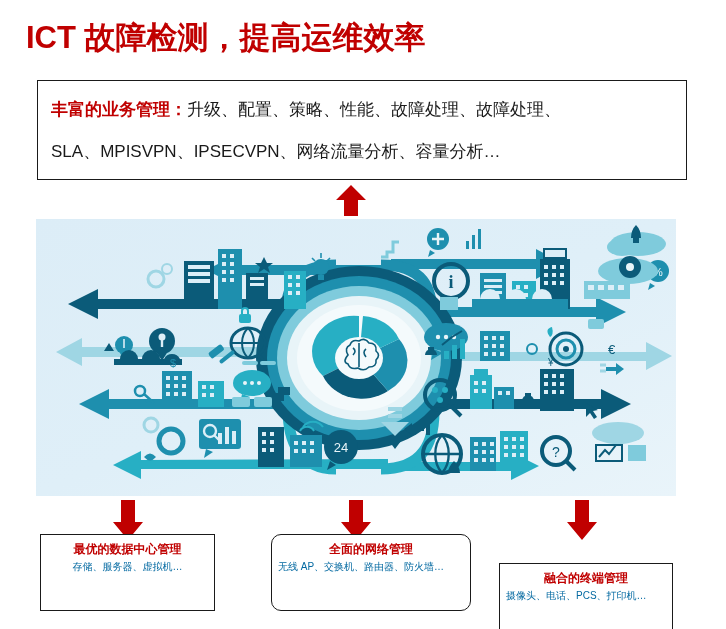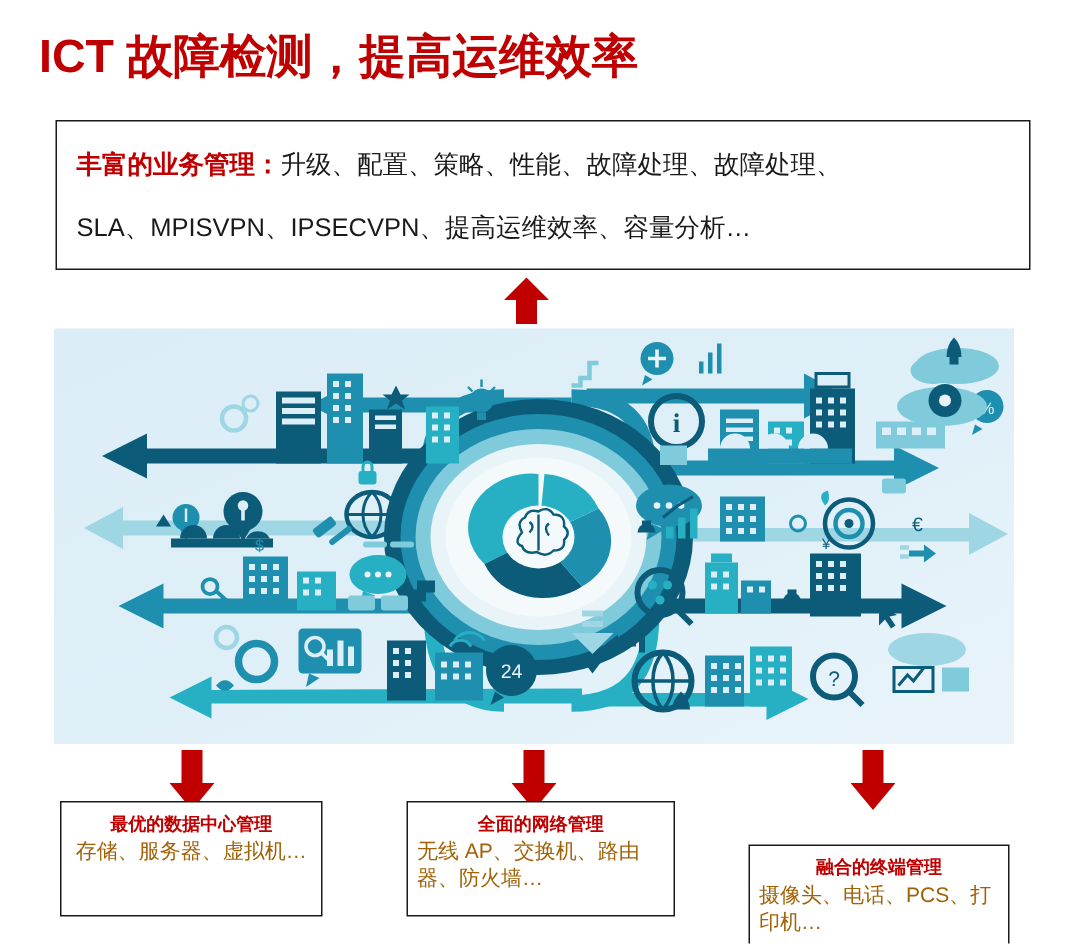--- a/index.html
+++ b/index.html
@@ -60,47 +60,47 @@
   .info svg{display:block;}
 
   
   .bbox{
     position:absolute;
     border:1.5px solid #1a1a1a;
     background:#ffffff;
     box-sizing:border-box;
   }
   .b1{left:40px;top:534px;width:175px;height:77px;}
-  .b2{left:271px;top:534px;width:179px;height:77px;}
+  .b2{left:271px;top:534px;width:200px;height:77px;border-radius:10px;}
   .b3{left:499px;top:534px;width:174px;height:77px;margin-top:29px;}
   .bbox-title{
     display:block;text-align:center;
     color:#C00000;font-weight:bold;font-size:12px;
     margin-top:5px;line-height:18px;
     white-space:nowrap;
   }
   .bbox-body{
     display:block;
-    color:#a16207;font-size:14px;line-height:18px;
+    color:#0369a1;font-size:10px;line-height:18px;
     padding:0 6px;
   }
   .b1 .bbox-body{text-align:center;}
 </style>
 </head>
 <body>
 
 <div id="slide">
 
   <div class="title">ICT 故障检测，提高运维效率</div>
 
   <div class="textbox">
     <div class="tb-line tb-line1">
       <span class="tb-strong">丰富的业务管理：</span><span>升级、配置、策略、性能、故障处理、故障处理、</span>
     </div>
-    <div class="tb-line tb-line2">SLA、MPISVPN、IPSECVPN、提高运维效率、容量分析…</div>
+    <div class="tb-line tb-line2">SLA、MPISVPN、IPSECVPN、网络流量分析、容量分析…</div>
   </div>
 
   <div class="arrow-up">
     <svg width="30" height="31" viewBox="0 0 30 31">
       <polygon points="15,0 30,15 22,15 22,31 8,31 8,15 0,15" fill="#C00000"></polygon>
     </svg>
   </div>
 
   <div class="info">
     <svg width="640" height="277" viewBox="0 0 640 277">

